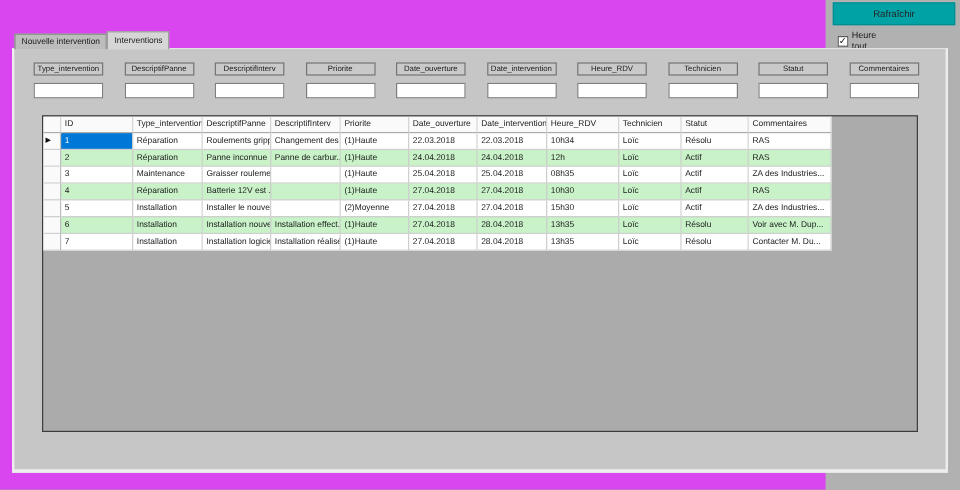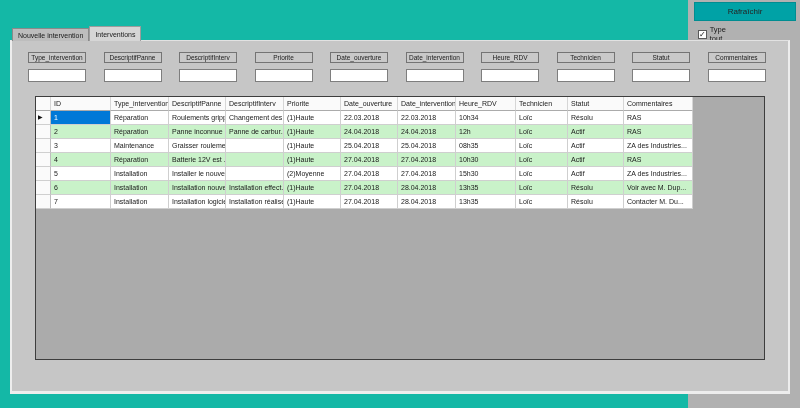--- a/index.html
+++ b/index.html
@@ -1,18 +1,18 @@
 <!DOCTYPE html>
 <html><head>
 <meta charset="utf-8">
 <style>
   * { margin:0; padding:0; box-sizing:border-box; }
   html,body { width:800px; height:408px; }
   body { font-family:"Liberation Sans", sans-serif; background:#b1b1b1; overflow:hidden; }
-  .window { position:relative; width:688px; height:408px; background:#14b8a6; }
+  .window { position:relative; width:688px; height:408px; background:#d946ef; }
 
   
   .refresh-btn {
     position:absolute; left:694px; top:2px; width:102px; height:19px;
     background:#00a2a6; border:1px solid #008d91; color:#242424;
     font-family:"Liberation Sans", sans-serif; font-size:8px; cursor:pointer;
   }
   .voirtout { position:absolute; left:698px; top:25px; display:flex; align-items:center; gap:3px; font-size:7.5px; color:#1a1a1a; cursor:default; }
   .cb { width:9px; height:9px; background:#fff; border:1px solid #5a5a5a; font-size:8px; line-height:7px; text-align:center; color:#111; }
 
@@ -62,21 +62,21 @@
 </style>
 </head>
 <body>
 
 <div class="window">
 
   <button class="refresh-btn">Rafraîchir</button>
 
   <div class="voirtout">
     <span class="cb">✓</span>
-    <span>Type tout</span>
+    <span>Heure tout</span>
   </div>
 
   <div class="tabstrip" id="tabstrip">
       <div class="tab">Nouvelle intervention</div>
       <div class="tab active">Interventions</div>
     </div>
 
   <div class="tabpage">
     <div id="filterbar">
         <div class="fcol" style="left: 16px;">

